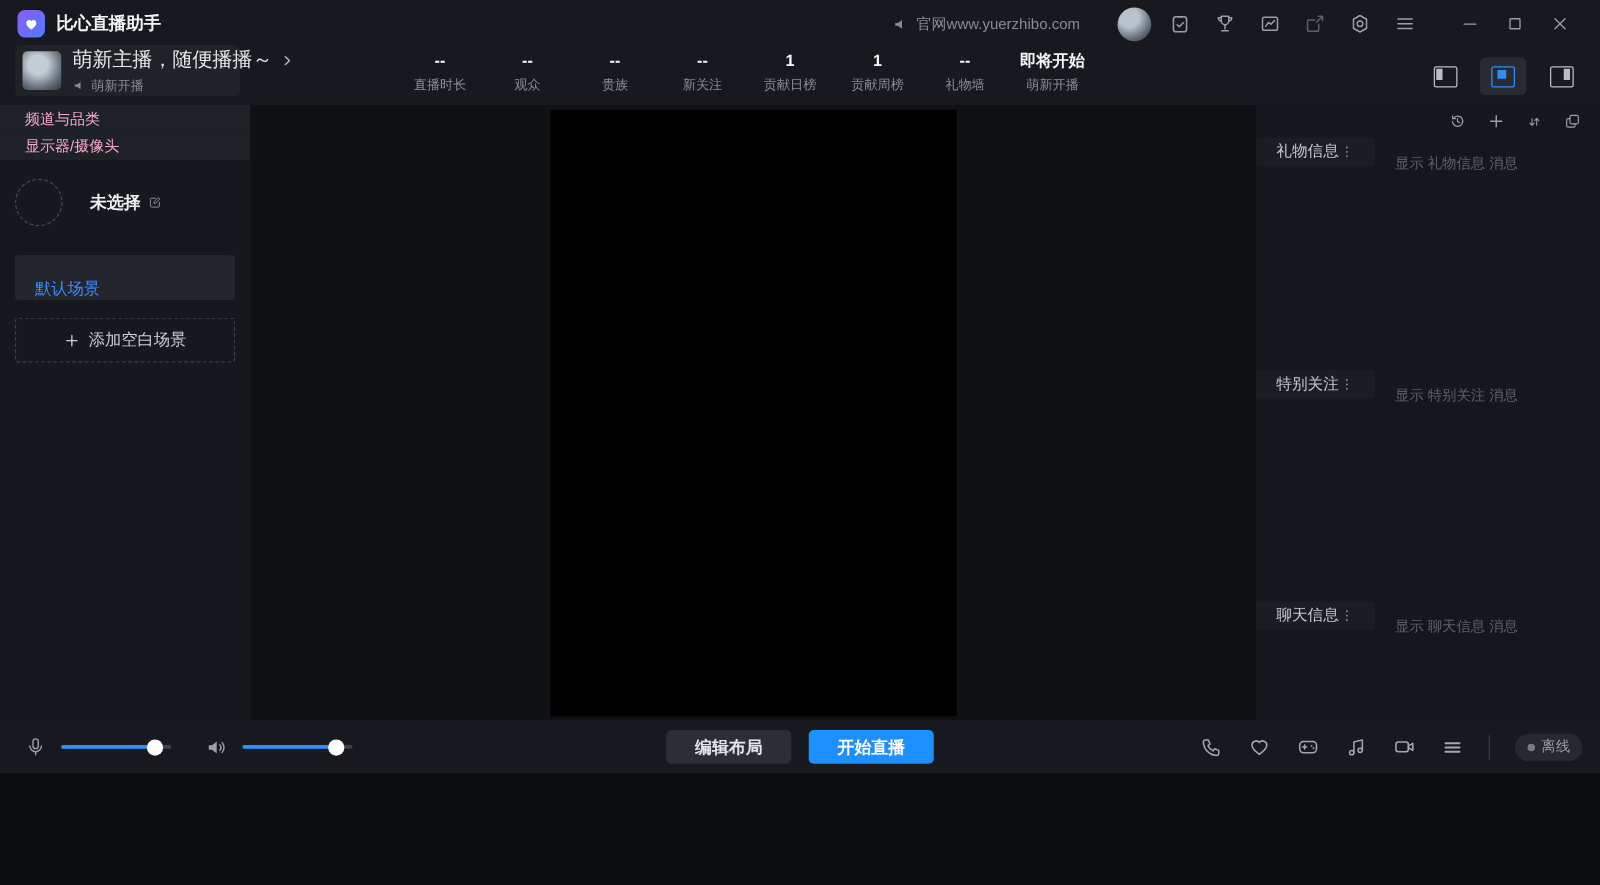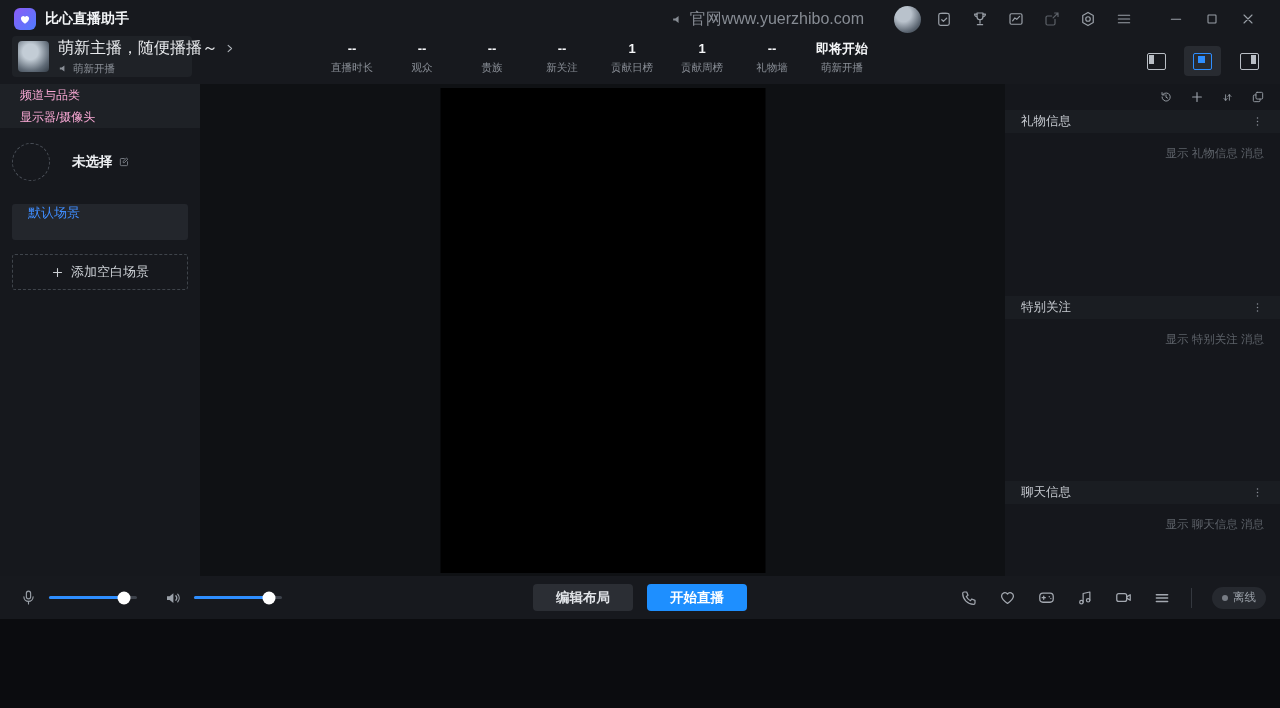--- a/index.html
+++ b/index.html
@@ -8,21 +8,21 @@
        font-family:"Liberation Sans","DejaVu Sans",sans-serif;}
   svg{display:block;stroke:currentColor;fill:none;stroke-width:1.6;stroke-linecap:round;stroke-linejoin:round;}
 
   
   .header{position:absolute;top:0;left:0;width:1280px;height:84px;background:#17191e;}
   .titlebar{display:flex;align-items:center;height:38px;padding:0 14px;}
   .logo{width:22px;height:22px;border-radius:6px;background:linear-gradient(135deg,#8b5cf6,#4f7cff);
         display:flex;align-items:center;justify-content:center;}
   .tb-title{margin-left:9px;font-size:14px;font-weight:bold;color:#f2f4f6;}
   .tb-right{margin-left:auto;display:flex;align-items:center;}
-  .website{display:flex;align-items:center;gap:6px;color:#878c94;font-size:16px;margin-right:30px;}
+  .website{display:flex;align-items:center;gap:6px;color:#878c94;font-size:12px;margin-right:30px;}
   .hd-ico{color:#9aa0a8;margin-left:0;width:36px;display:flex;justify-content:center;cursor:pointer;}
   .hd-ico.dim{color:#5c6168;}
   .avatar-round{width:27px;height:27px;border-radius:50%;margin-right:5px;
         background:radial-gradient(circle at 35% 30%,#b9c2cc 0 30%,#5a6470 70%,#2c333c);}
   .winctl{display:flex;align-items:center;margin-left:16px;color:#c7cbd1;}
   .winctl .hd-ico{width:36px;}
 
   .subheader{position:relative;height:46px;display:flex;align-items:center;}
   .chip{position:absolute;left:12px;top:-2px;width:180px;height:41px;background:#1f2227;border-radius:4px;
         display:flex;align-items:center;padding:0 6px;box-sizing:border-box;cursor:pointer;}
@@ -51,37 +51,37 @@
         display:flex;align-items:center;justify-content:center;color:#e8eaee;}
   .chan-txt{margin-left:12px;}
   .chan-title{display:flex;align-items:center;gap:5px;font-size:14px;font-weight:bold;color:#eef0f3;}
   .chan-sub{font-size:11px;color:#8a8f97;margin-top:4px;}
   .edit-ico{color:#8a8f97;}
   .disp-item{display:flex;align-items:center;height:68px;padding:0 12px;cursor:pointer;}
   .dash-circle{width:36px;height:36px;border-radius:50%;border:1px dashed #4a4f57;flex:none;}
   .disp-title{display:flex;align-items:center;gap:5px;margin-left:22px;font-size:13.5px;font-weight:bold;color:#eef0f3;}
   .band2{height:24px;line-height:24px;}
   .scene-box{margin:8px 12px 0;height:36px;background:#23262c;border-radius:3px;
-        display:flex;align-items:flex-start;padding:0 16px;box-sizing:border-box;
+        display:flex;align-items:flex-end;padding:0 16px;box-sizing:border-box;
         color:#3f8dff;font-size:13px;cursor:pointer;}
   .add-scene{margin:14px 12px 0;height:34px;border:1px dashed #3f444b;border-radius:3px;
         display:flex;align-items:center;justify-content:center;gap:7px;
         color:#ccd0d5;font-size:13px;cursor:pointer;}
 
   
   .canvas{position:absolute;left:200px;right:275px;top:84px;bottom:43px;background:#0f1114;}
   .video{position:absolute;left:50%;transform:translateX(-50%);top:4px;bottom:3px;width:325px;background:#000;}
 
   
   .rpanel{position:absolute;right:0;width:275px;top:84px;bottom:43px;background:#15171c;
         display:flex;flex-direction:column;}
   .rp-toolbar{height:26px;display:flex;align-items:center;justify-content:flex-end;gap:17px;
         padding:0 15px;color:#9aa0a8;}
   .rp-toolbar .hd-ico{width:auto;}
-  .rp-sec{display:flex;flex-direction:column;text-align:right;}
+  .rp-sec{display:flex;}
   .rp-head{height:23px;background:#1a1d22;display:flex;align-items:center;padding:0 16px;
         color:#c6cad0;font-size:12.5px;}
   .kebab{margin-left:auto;color:#8a8f97;cursor:pointer;}
   .rp-hint{margin:13px 16px 0;color:#5d6269;font-size:11.5px;}
 
   
   .footer{position:absolute;left:0;bottom:0;width:1280px;height:43px;background:#17191e;
         display:flex;align-items:center;box-sizing:border-box;}
   .vol-group{display:flex;align-items:center;margin-left:20px;color:#9aa0a8;}
   .slider{width:88px;height:3px;background:#3c414a;border-radius:2px;position:relative;margin-left:12px;cursor:pointer;}

